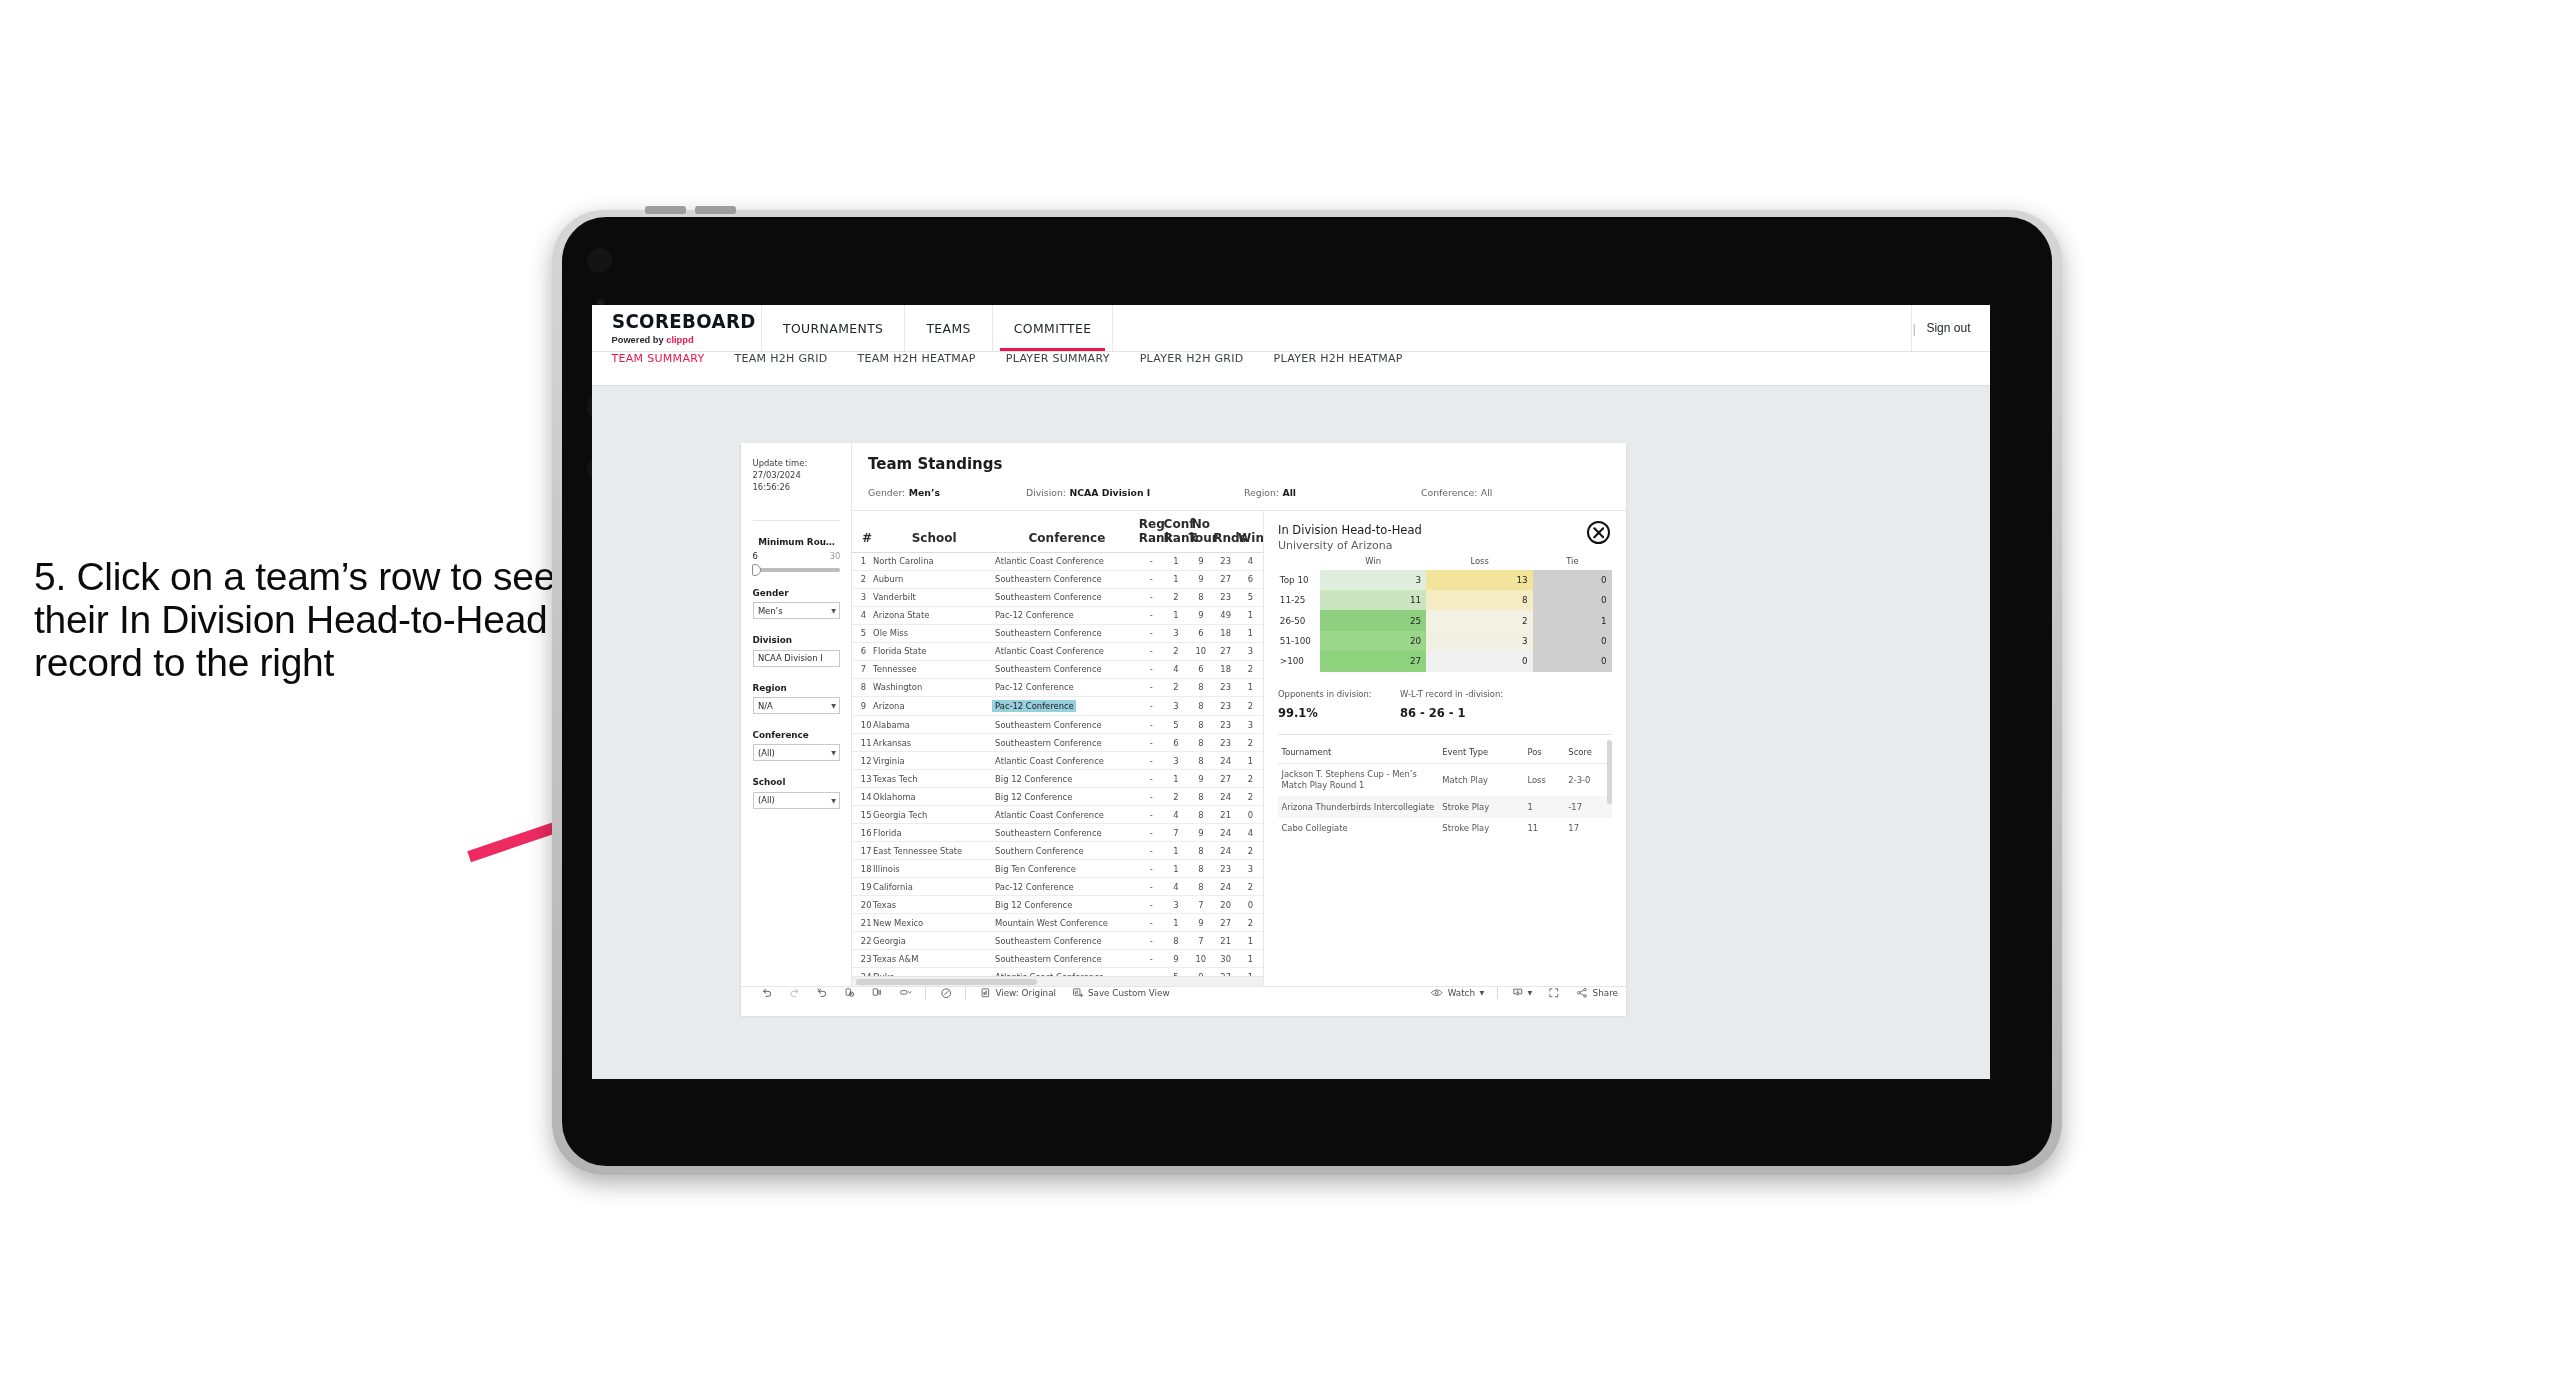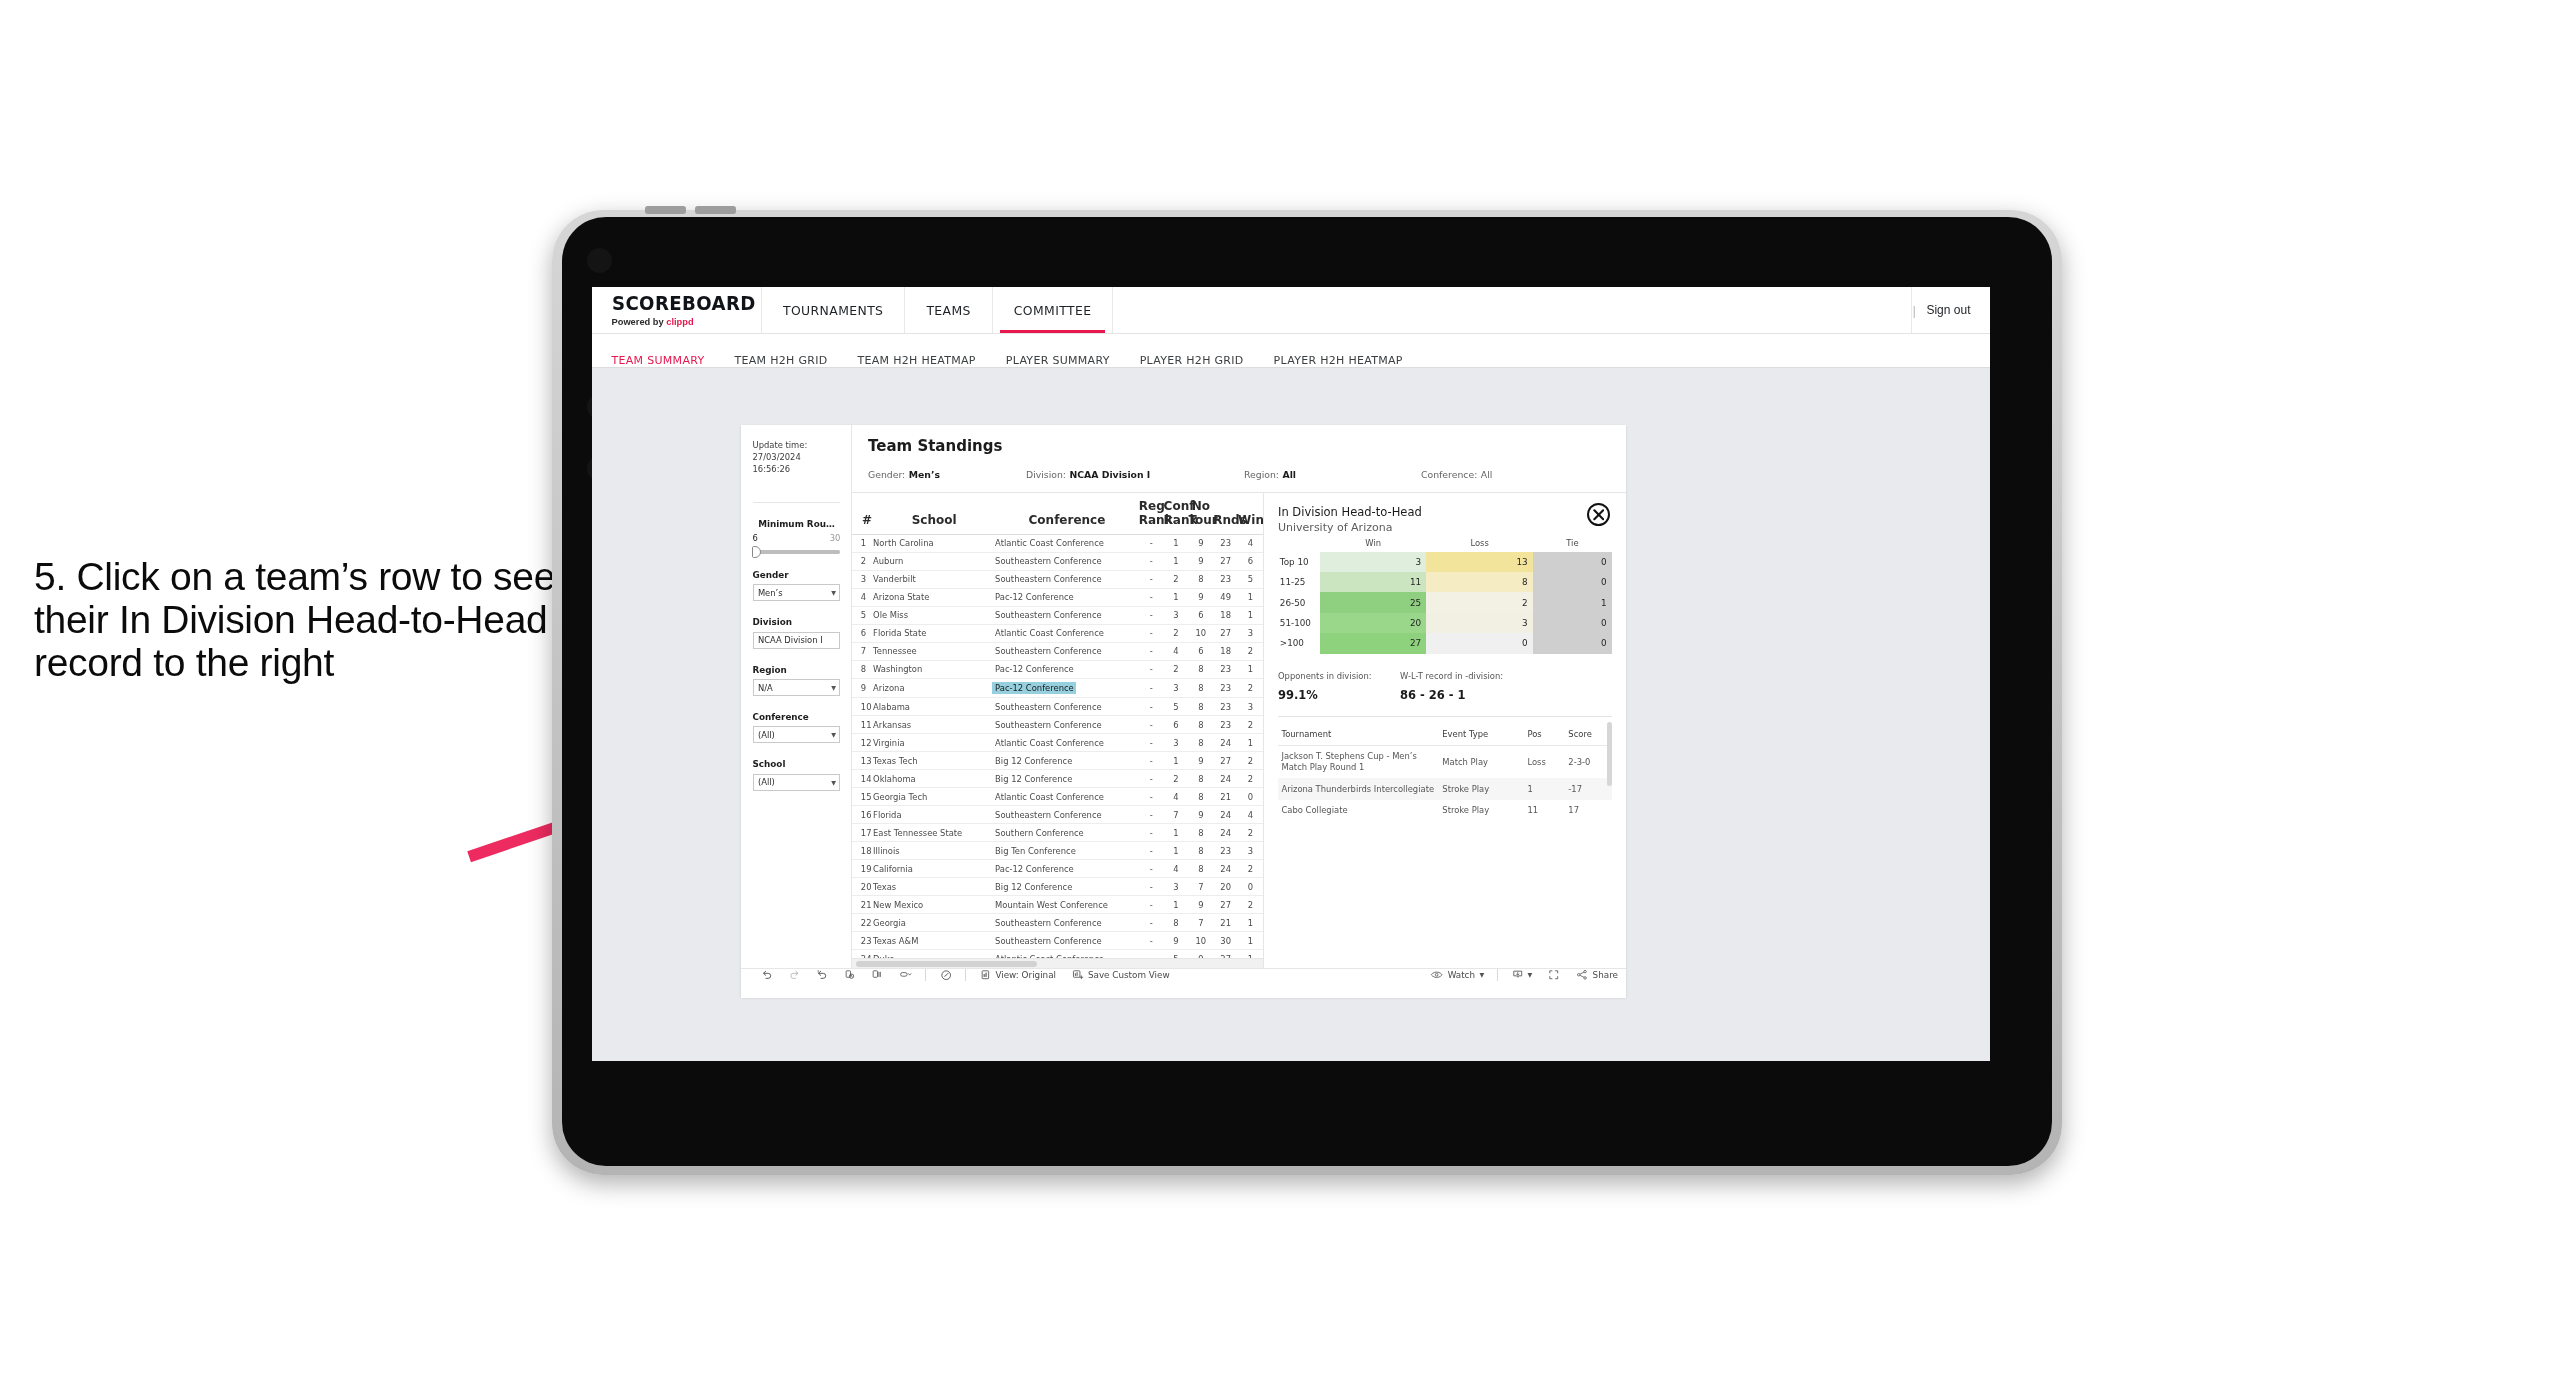--- a/index.html
+++ b/index.html
@@ -47,21 +47,21 @@
   #cam2 { left: 35px; top: 82px; width: 7px; height: 7px; background:#1a1a1a;}
   #cam3 { left: 31px; top: 124px; width: 14px; height: 14px; background:#17213a;}
   #cam4 { left: 25px; top: 177px; width: 25px; height: 25px; }
   #cam5 { left: 25px; top: 239px; width: 25px; height: 25px; }
   #topbtn1 { position:absolute; left: 93px; top:-4.4px; width: 41px; height: 8px; background:#9d9d9d; border-radius:2.7px;}
   #topbtn2 { position:absolute; left: 143px; top:-4.4px; width: 41px; height: 8px; background:#9d9d9d; border-radius:2.7px;}
 
   
   #screen {
     position: absolute;
-    left: 592px; top: 287px;
+    left: 592px; top: 305px;
     width: 1398px; height: 774px;
     background: #1d4ed8;
     overflow: hidden;
   }
 
   
   #topnav {
     height: 47px; background:#fff; display:flex; align-items:stretch;
     border-bottom: 0.9px solid #e3e3e3;
     position: relative;
@@ -86,21 +86,21 @@
   .topnav-item.active::after {
     content:""; position:absolute; left:7px; right:7px; bottom:0; height:2.7px; background:#e8174e;
   }
   #topnav-spacer { flex:1; border-right:0.9px solid #e8e8e8;}
   #signout-wrap { display:flex; align-items:center; padding-right:19.5px; gap:10.6px;}
   #signout-div { color:#b9b9b9; font-size:13.3px;}
   #signout { font-size:12px; color:#1d2125; cursor:pointer;}
 
   
   #subnav {
-    height: 34px; background:#fff; display:flex; align-items:flex-end;
+    height: 34px; background:#fff; display:flex; align-items:flex-start;
     padding-left: 19.5px; gap: 30px; border-bottom:0.9px solid #dcdcdc;
   }
   .subnav-item { font-size: 11px; color:#3c4043; letter-spacing:0.3px; cursor:pointer;
     font-family: "DejaVu Sans", sans-serif;}
   .subnav-item.active { color:#e8174e; }
 
   
   #viz-area { position:relative; height: 694px; background:#e9eaee; }
   #viz-card {
     position:absolute; left: 149px; top: 57px;

